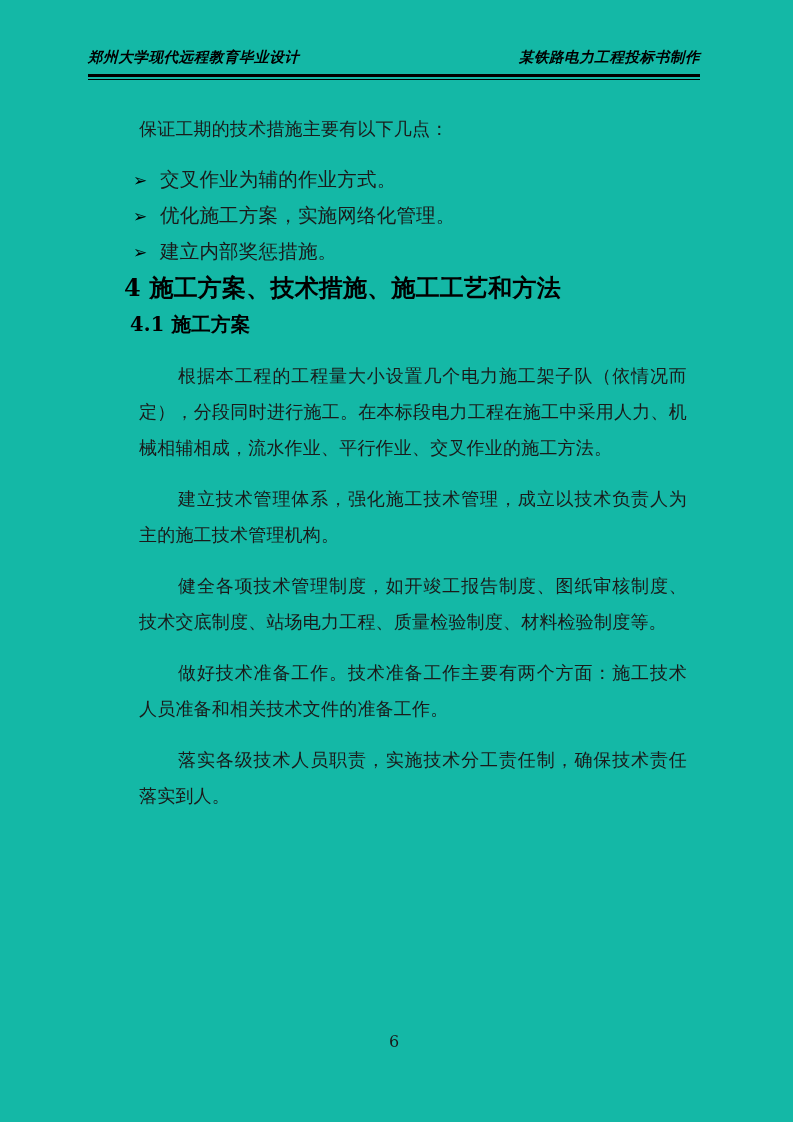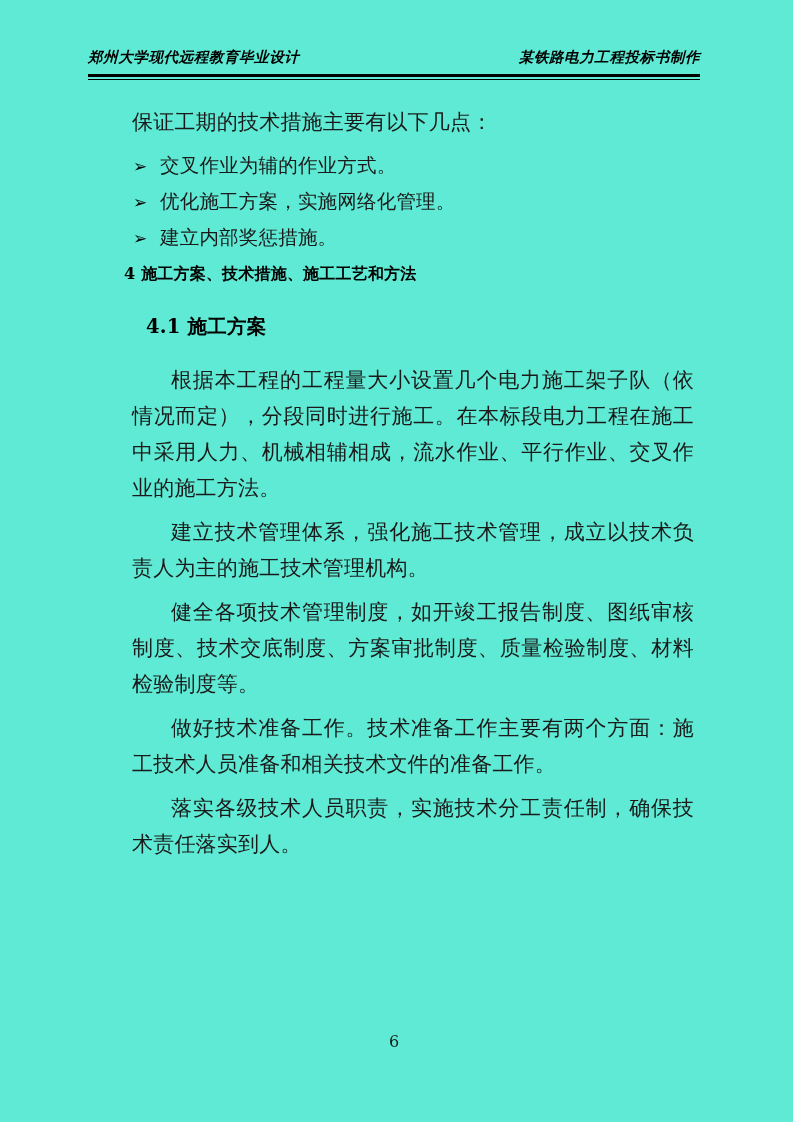--- a/index.html
+++ b/index.html
@@ -16,21 +16,21 @@
     color: #000000;
     overflow: hidden;
   }
 
   .page {
     position: absolute;
     left: 0;
     top: 0;
     width: 793px;
     height: 1122px;
-    background: #5eead4;
+    background: #14b8a6;
   }
 
   
   .header {
     position: absolute;
     left: 88px;
     top: 48px;
     width: 612px;
     height: 34px;
   }
@@ -70,25 +70,25 @@
   
   .content {
     position: absolute;
     left: 124px;
     top: 96px;
     width: 578px;
   }
 
   .para {
     font-family: Liberation Sans, sans-serif;
-    font-size: 21px;
+    font-size: 18px;
     line-height: 36px;
     text-align: justify;
     text-justify: inter-ideograph;
-    margin: 8px;
+    margin: 15px;
     color: #1a1a1a;
     letter-spacing: 0.2px;
   }
   .para.indent {
     text-indent: 39px;
   }
   .para.noindent {
     text-indent: 0;
   }
 
@@ -113,32 +113,32 @@
     top: 0;
     font-size: 17px;
     line-height: 36px;
     color: #000000;
   }
 
   
   .heading-1 {
     font-family: "DejaVu Sans", "Liberation Sans", sans-serif;
     font-weight: bold;
-    font-size: 16px;
+    font-size: 24px;
     line-height: 36px;
     margin: 0;
     color: #000000;
     letter-spacing: 0.2px;
   }
   .heading-2 {
     font-family: "DejaVu Sans", "Liberation Sans", sans-serif;
     font-weight: bold;
     font-size: 19.5px;
     line-height: 36px;
-    margin: 17px;
+    margin: 1px;
     padding-left: 5px;
     color: #000000;
     letter-spacing: 0.2px;
   }
   .heading-num {
     font-family: "DejaVu Serif", "Liberation Serif", serif;
     font-weight: bold;
   }
 
   
@@ -195,21 +195,21 @@
     <h2 class="heading-2">
       <span class="heading-num">4.1</span><span>&nbsp;</span><span>施工方案</span>
     </h2>
 
     <p class="para indent">根据本工程的工程量大小设置几个电力施工架子队（依情况而定），分段同时进行施工。在本标段电力工程在施工中采用人力、机械相辅相成，流水作业、平行作业、交叉作业的施工方法。</p>
 
 
 
     <p class="para indent">建立技术管理体系，强化施工技术管理，成立以技术负责人为主的施工技术管理机构。</p>
 
-    <p class="para indent">健全各项技术管理制度，如开竣工报告制度、图纸审核制度、技术交底制度、方案审批制度、质量检验制度、材料检验制度等。</p>
+    <p class="para indent">健全各项技术管理制度，如开竣工报告制度、图纸审核制度、技术交底制度、站场电力工程、质量检验制度、材料检验制度等。</p>
 
     <p class="para indent">做好技术准备工作。技术准备工作主要有两个方面：施工技术人员准备和相关技术文件的准备工作。</p>
 
     <p class="para indent">落实各级技术人员职责，实施技术分工责任制，确保技术责任落实到人。</p>
 
 
   </div>
 
   <div class="footer">
     <span class="page-number">6</span>

